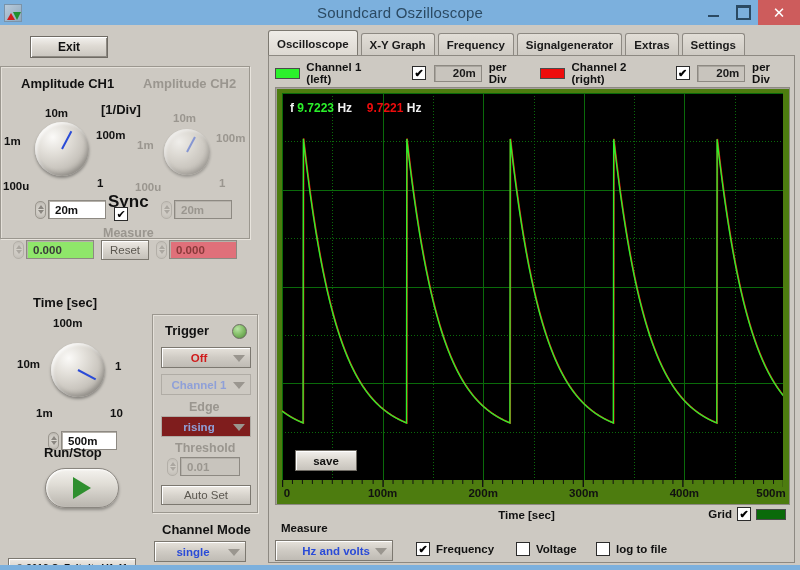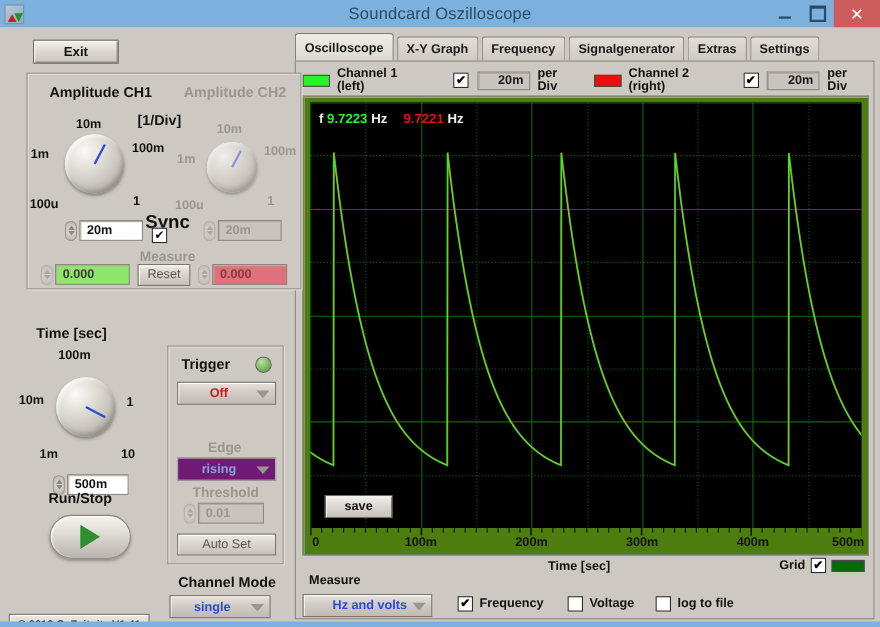--- a/index.html
+++ b/index.html
@@ -192,21 +192,21 @@
   }
   .chkrow{ display:flex; align-items:center; gap:6px; font-size:11.5px; font-weight:bold; color:#111; }
 
   
   .group{
     position:absolute;
     border:1px solid #9b978f;
     box-shadow: inset 1px 1px 0 #e4e0d9, 1px 1px 0 #e8e4dd;
     background:#cdc9c2;
   }
-  .grp-amp{ left:24px; top:41px; width:250px; height:197px; }
+  .grp-amp{ left:0; top:41px; width:250px; height:173px; }
   .grp-trigger{ left:152px; top:289px; width:106px; height:199px; }
 
   .amp-title{
     position:absolute; font-size:13px; font-weight:bold;
   }
   .knob-wrap{ position:absolute; }
   .knob{
     position:relative; width:54px;height:54px;border-radius:50%;
     background: radial-gradient(circle at 33% 28%, #fbfaf8 0%, #e3e0da 30%, #cbc7c0 58%, #a8a49d 86%, #8e8a83 100%);
     box-shadow: 0 2px 3px rgba(0,0,0,.35), inset -2px -3px 4px rgba(0,0,0,.18), inset 2px 2px 3px rgba(255,255,255,.75);
@@ -554,23 +554,27 @@
 
     <div class="group grp-trigger">
       <div class="amp-title dark" style="left:12px;top:8px;">Trigger</div>
       <div class="led" style="position:absolute;right:10px;top:9px;"></div>
 
       <div class="combo" style="position:absolute;left:8px;top:32px;width:90px;color:#d01b1b;">
         <span>Off</span>
         <span class="arrow"></span>
       </div>
 
+      <div class="combo" style="position:absolute;left:8px;top:59px;width:90px;color:#8fa0d8;background:#cdc9c2;border-color:#b0aca5;box-shadow:none;">
+        <span>Channel 1</span>
+        <span class="arrow"></span>
+      </div>
 
       <div class="knob-lbl dim" style="left:36px;top:85px;font-size:12.5px;">Edge</div>
-      <div class="combo" style="position:absolute;left:8px;top:101px;width:90px;color:#8fa0d8;background:#701a75;border-color:#b0aca5;box-shadow:none;">
+      <div class="combo" style="position:absolute;left:8px;top:101px;width:90px;color:#8fa0d8;background:#7f1d1d;border-color:#b0aca5;box-shadow:none;">
         <span>rising</span>
         <span class="arrow"></span>
       </div>
 
       <div class="knob-lbl dim" style="left:22px;top:126px;font-size:12.5px;">Threshold</div>
       <div class="spinbox" style="left:14px;top:142px;">
         <div class="spin" style="opacity:.5">
             <i class="up"></i>
             <i class="dn"></i>
           </div>

